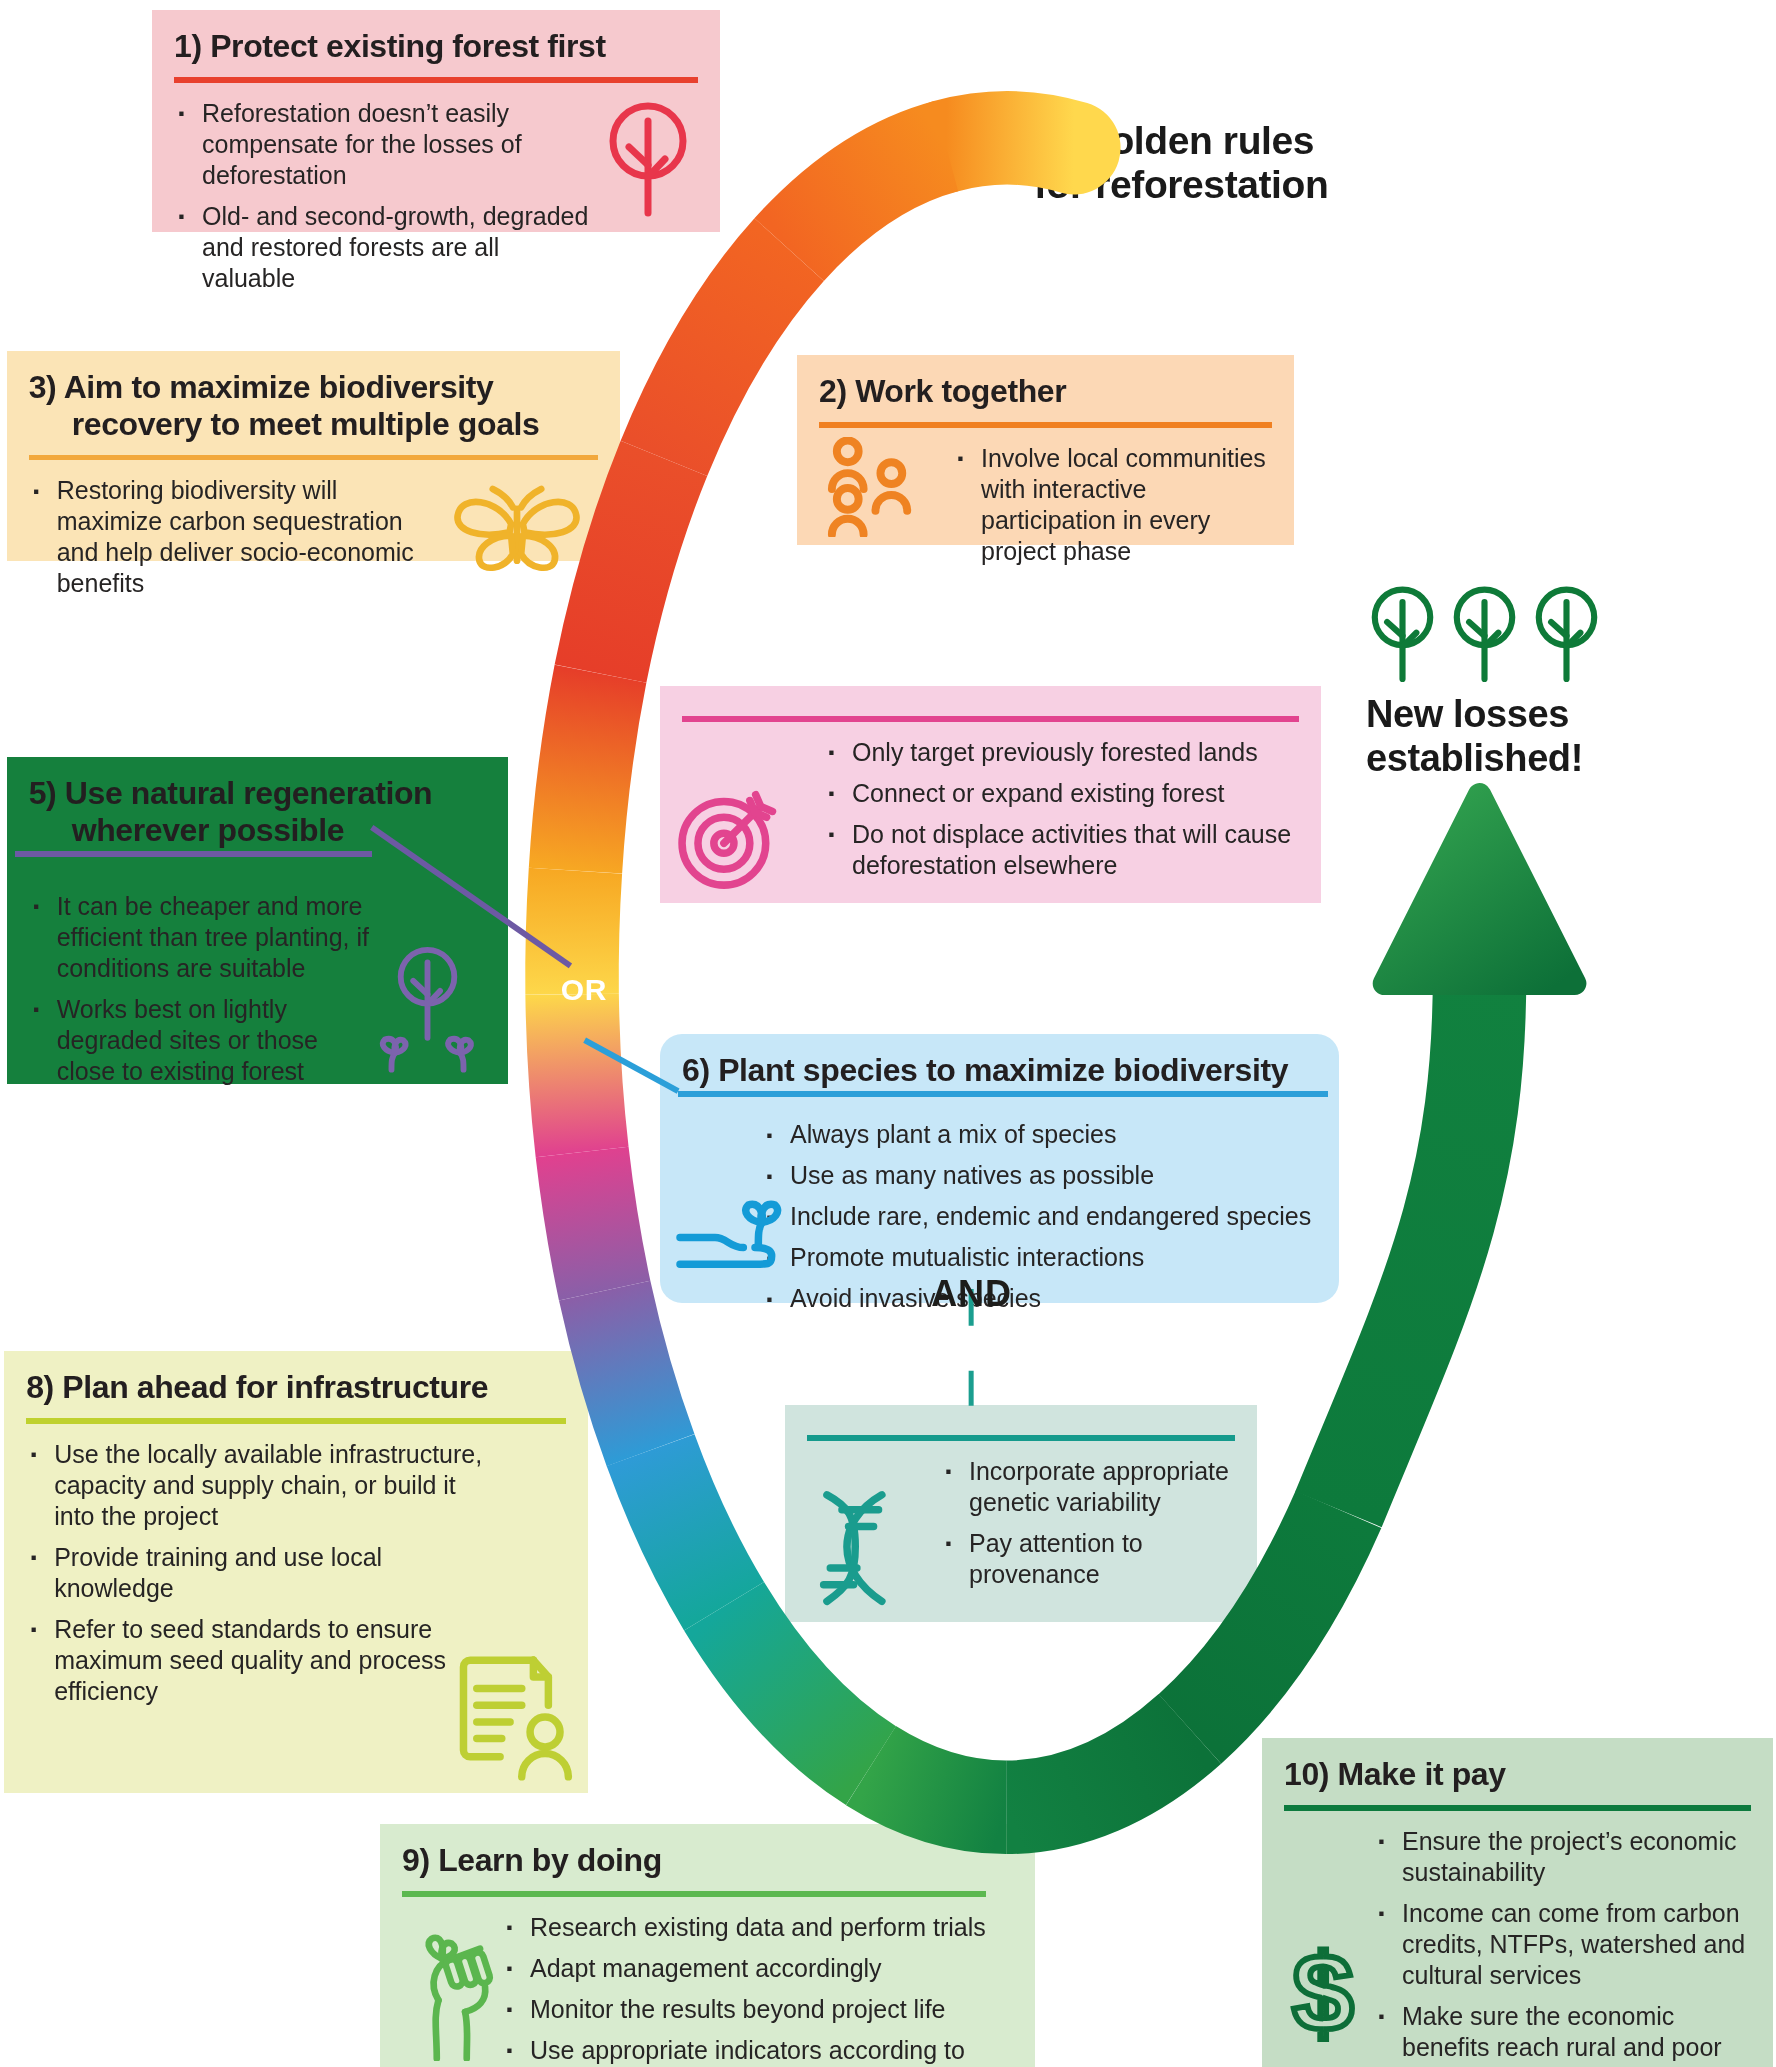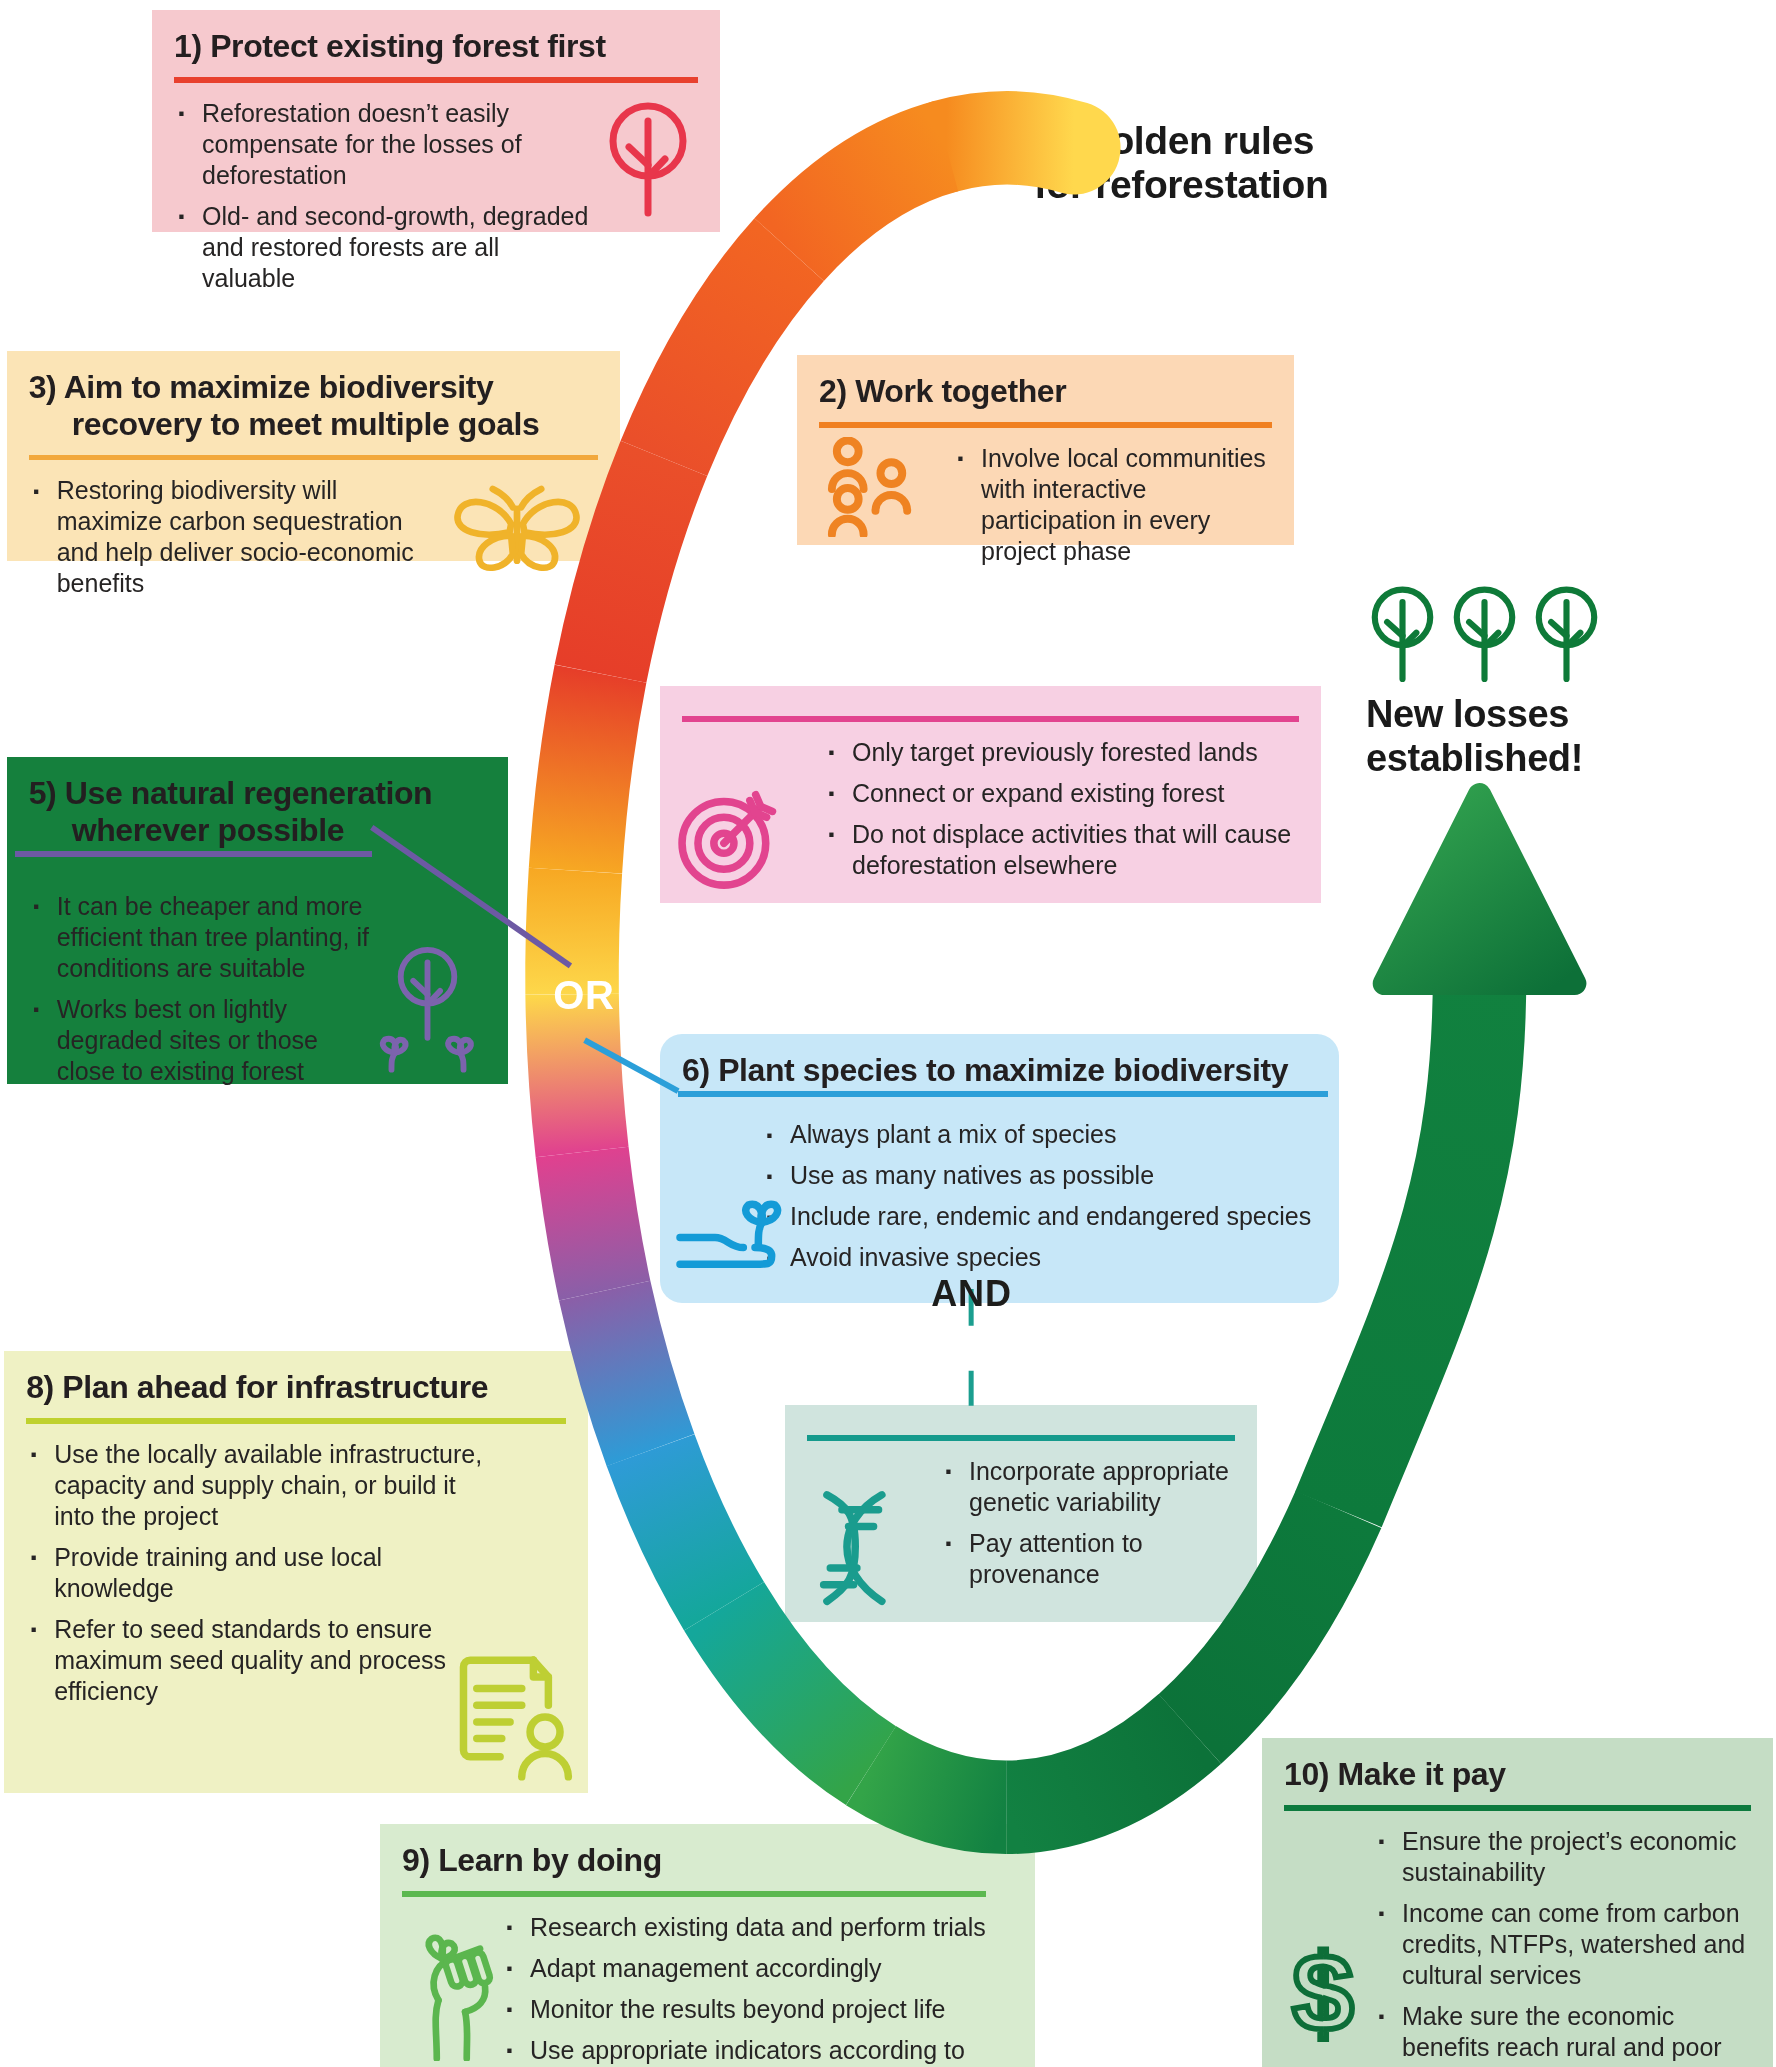--- a/index.html
+++ b/index.html
@@ -23,21 +23,21 @@
   .b6{background:#c7e7f8;} .b6 .rule-line{background:#2b9fd9;margin:0;position:absolute;left:18.4px;top:57px;width:650px;}
   .b7{background:#d0e4de;} .b7 .rule-line{background:#159a8c;}
   .b8{background:#eff1c4;} .b8 .rule-line{background:#bfd12e;}
   .b9{background:#d8ebcf;} .b9 .rule-line{background:#5cb850;}
   .b10{background:#c5ddc5;} .b10 .rule-line{background:#0c7a3e;}
   
   .big-title{position:absolute;left:1034px;top:119px;width:334px;font-size:39px;line-height:1.12;
              font-weight:700;color:#1a1a1a;letter-spacing:-0.4px;}
   .outcome-label{position:absolute;left:1366px;top:693px;width:259px;font-size:38px;line-height:1.15;
              font-weight:700;color:#1a1a1a;letter-spacing:-0.4px;}
-  .or-label{position:absolute;left:534px;top:973px;width:100px;text-align:center;font-size:40px;
+  .or-label{position:absolute;left:534px;top:973px;width:100px;text-align:center;font-size:30px;
             font-weight:700;color:#ffffff;z-index:5;letter-spacing:0.8px;}
   .and-label{position:absolute;left:913px;top:1273px;width:117px;text-align:center;font-size:36px;
             font-weight:700;color:#1d1d1b;z-index:5;letter-spacing:0.8px;}
   #band{position:absolute;left:0;top:0;z-index:4;pointer-events:none;}
   .trees-row{position:absolute;left:1364px;top:581px;display:flex;gap:5px;z-index:1;}
 </style>
 </head>
 <body>
 
 <div id="canvas">
@@ -142,20 +142,21 @@
     </span>
   </section>
 
   <section class="rule b6" style="left:660px;top:1034px;width:679px;height:269px;border-radius:22px;">
     <h2>6) Plant species to maximize biodiversity</h2>
     <div class="rule-line"></div>
     <ul style="margin-top:30px;margin-left:80px;width:584px;">
       <li><span>Always plant a mix of species</span></li>
       <li><span>Use as many natives as possible</span></li>
       <li><span>Include rare, endemic and endangered species</span></li>
+      <li><span>Promote mutualistic interactions</span></li>
       <li><span>Avoid invasive species</span></li>
     </ul>
     <span class="icon-abs" style="left:15px;top:160px;">
       <svg width="125" height="88" viewBox="0 0 150 105" fill="none" stroke="#149bd7" stroke-width="9" stroke-linecap="round" stroke-linejoin="round">
         <path d="M6 52 H48 C62 52 66 64 82 64"></path>
         <path d="M6 84 H96 C112 84 116 84 116 74 C116 66 106 64 96 64"></path>
         <path d="M100 62 C100 48 100 42 104 34"></path>
         <path d="M104 34 C88 32 80 20 88 13 C100 8 107 22 104 34 Z"></path>
         <path d="M104 34 C120 32 128 20 120 13 C108 8 101 22 104 34 Z"></path>
       </svg>

